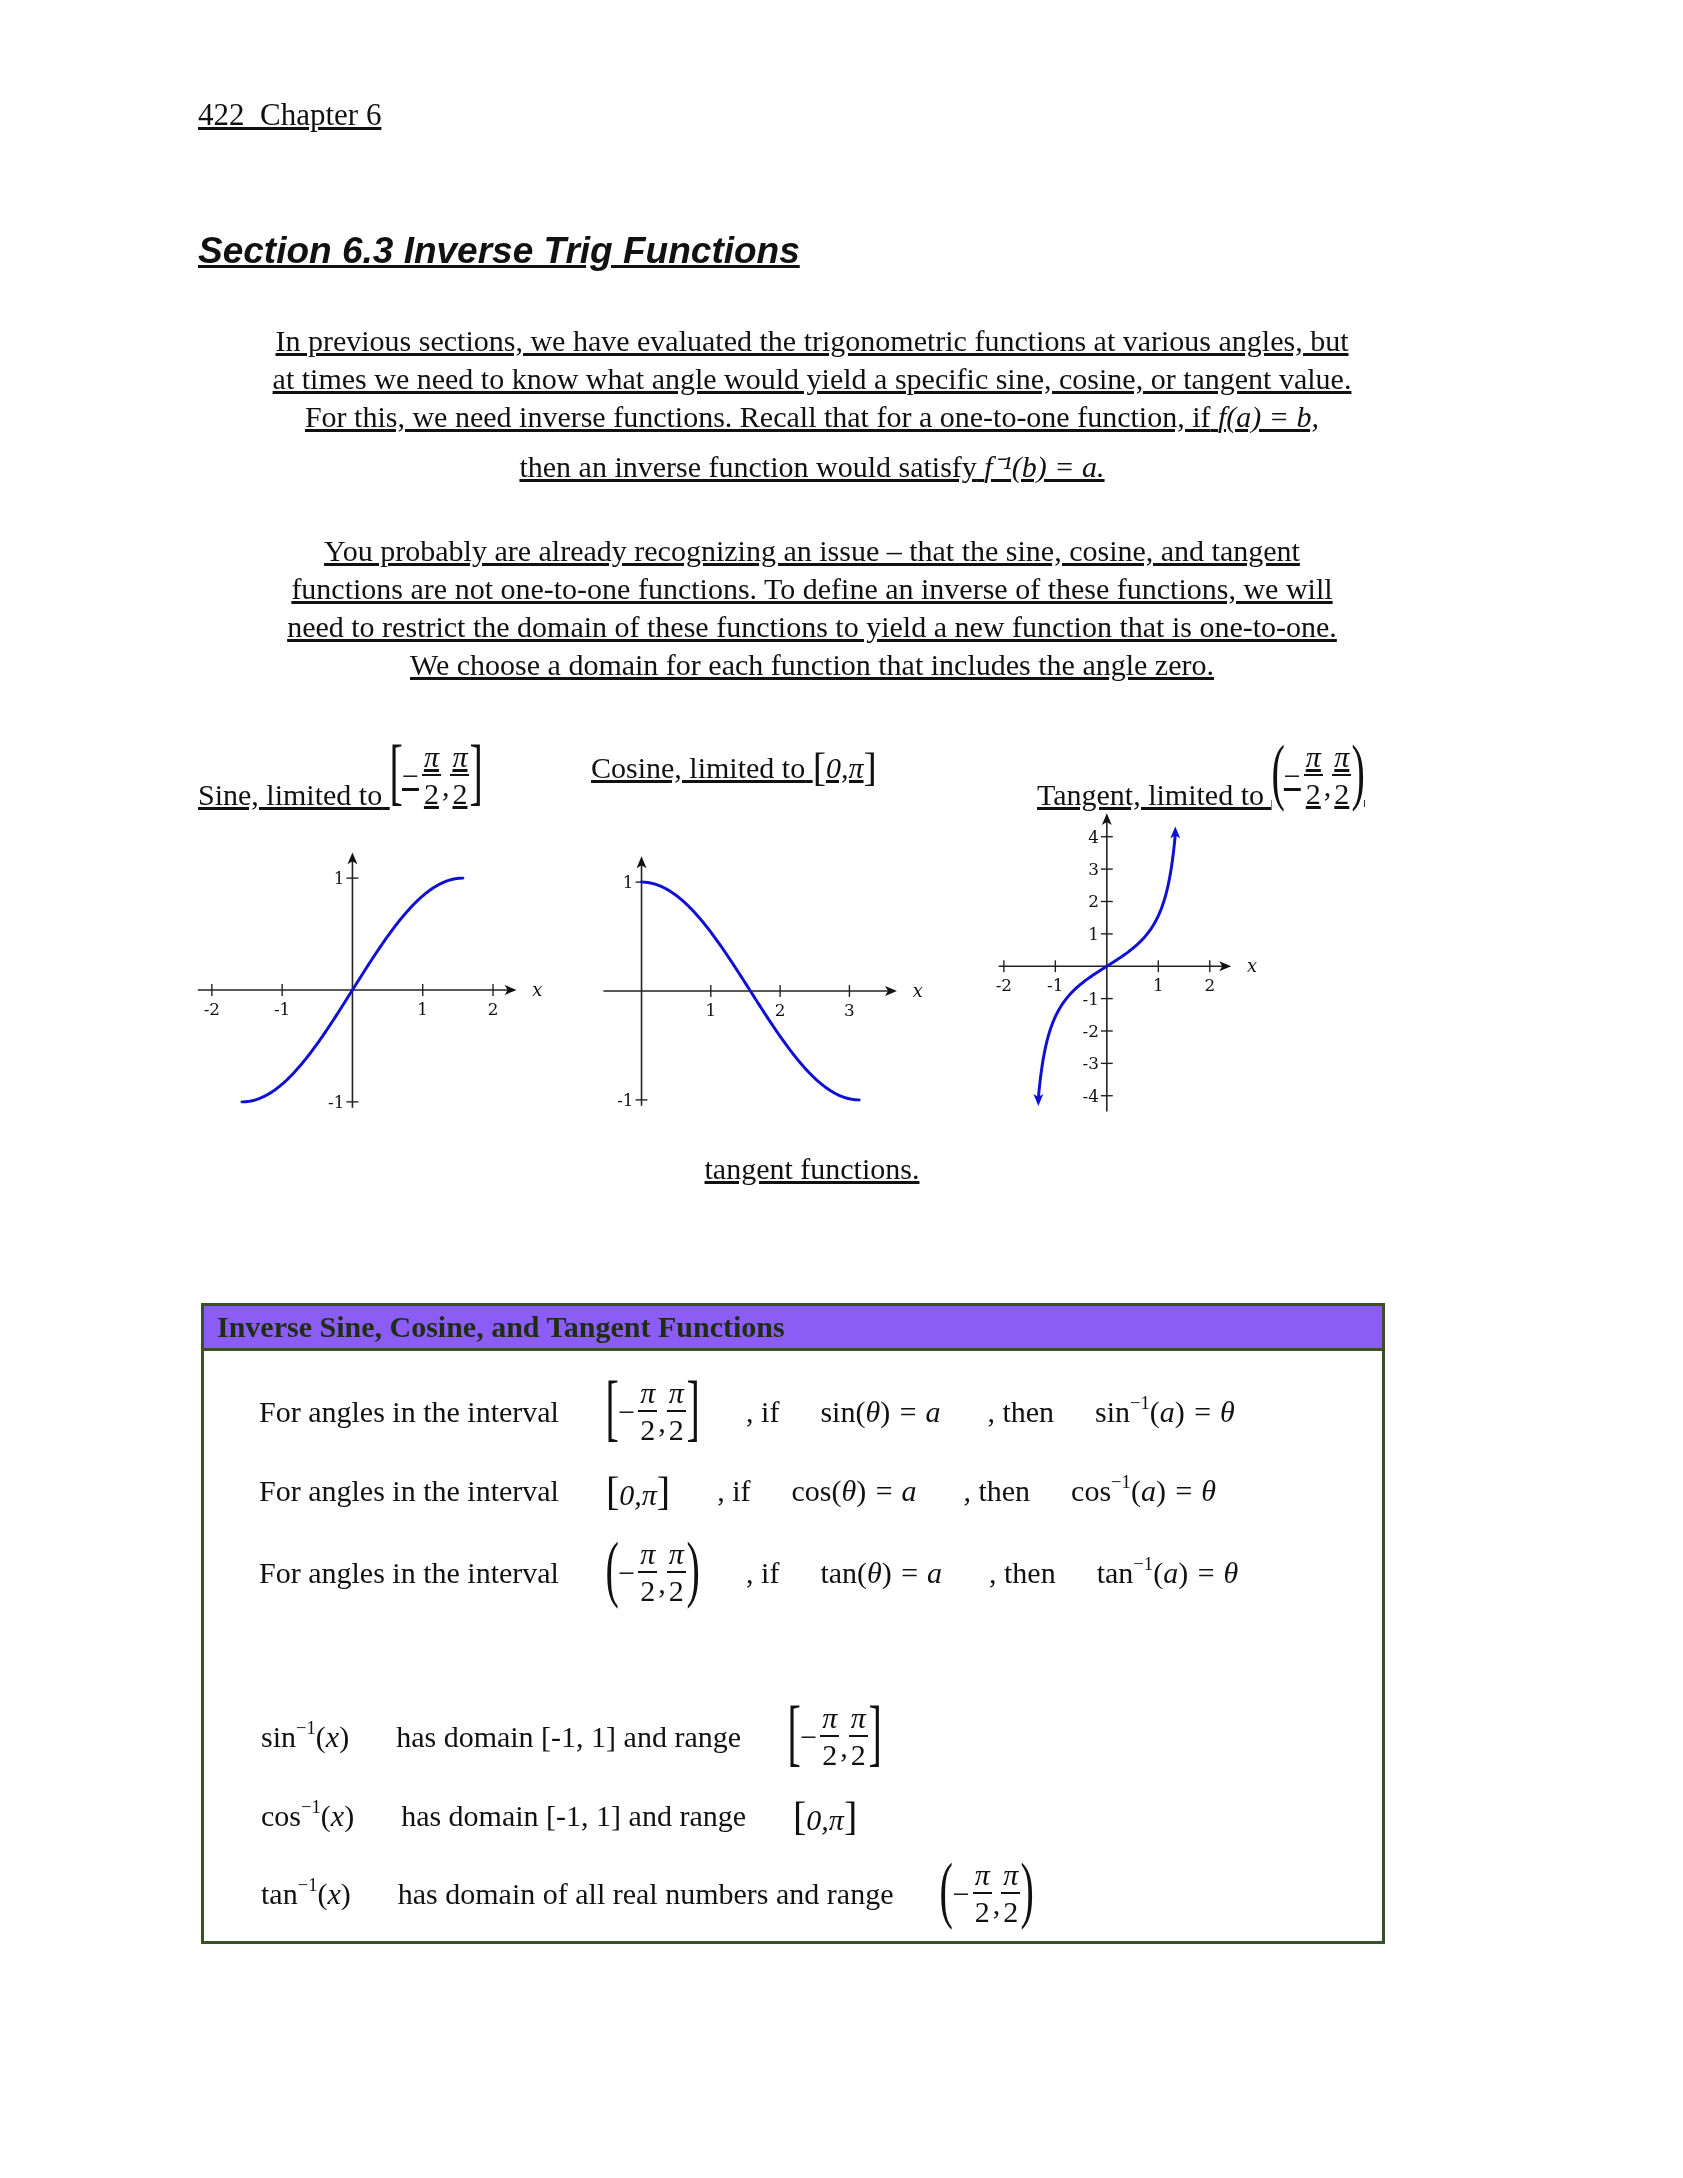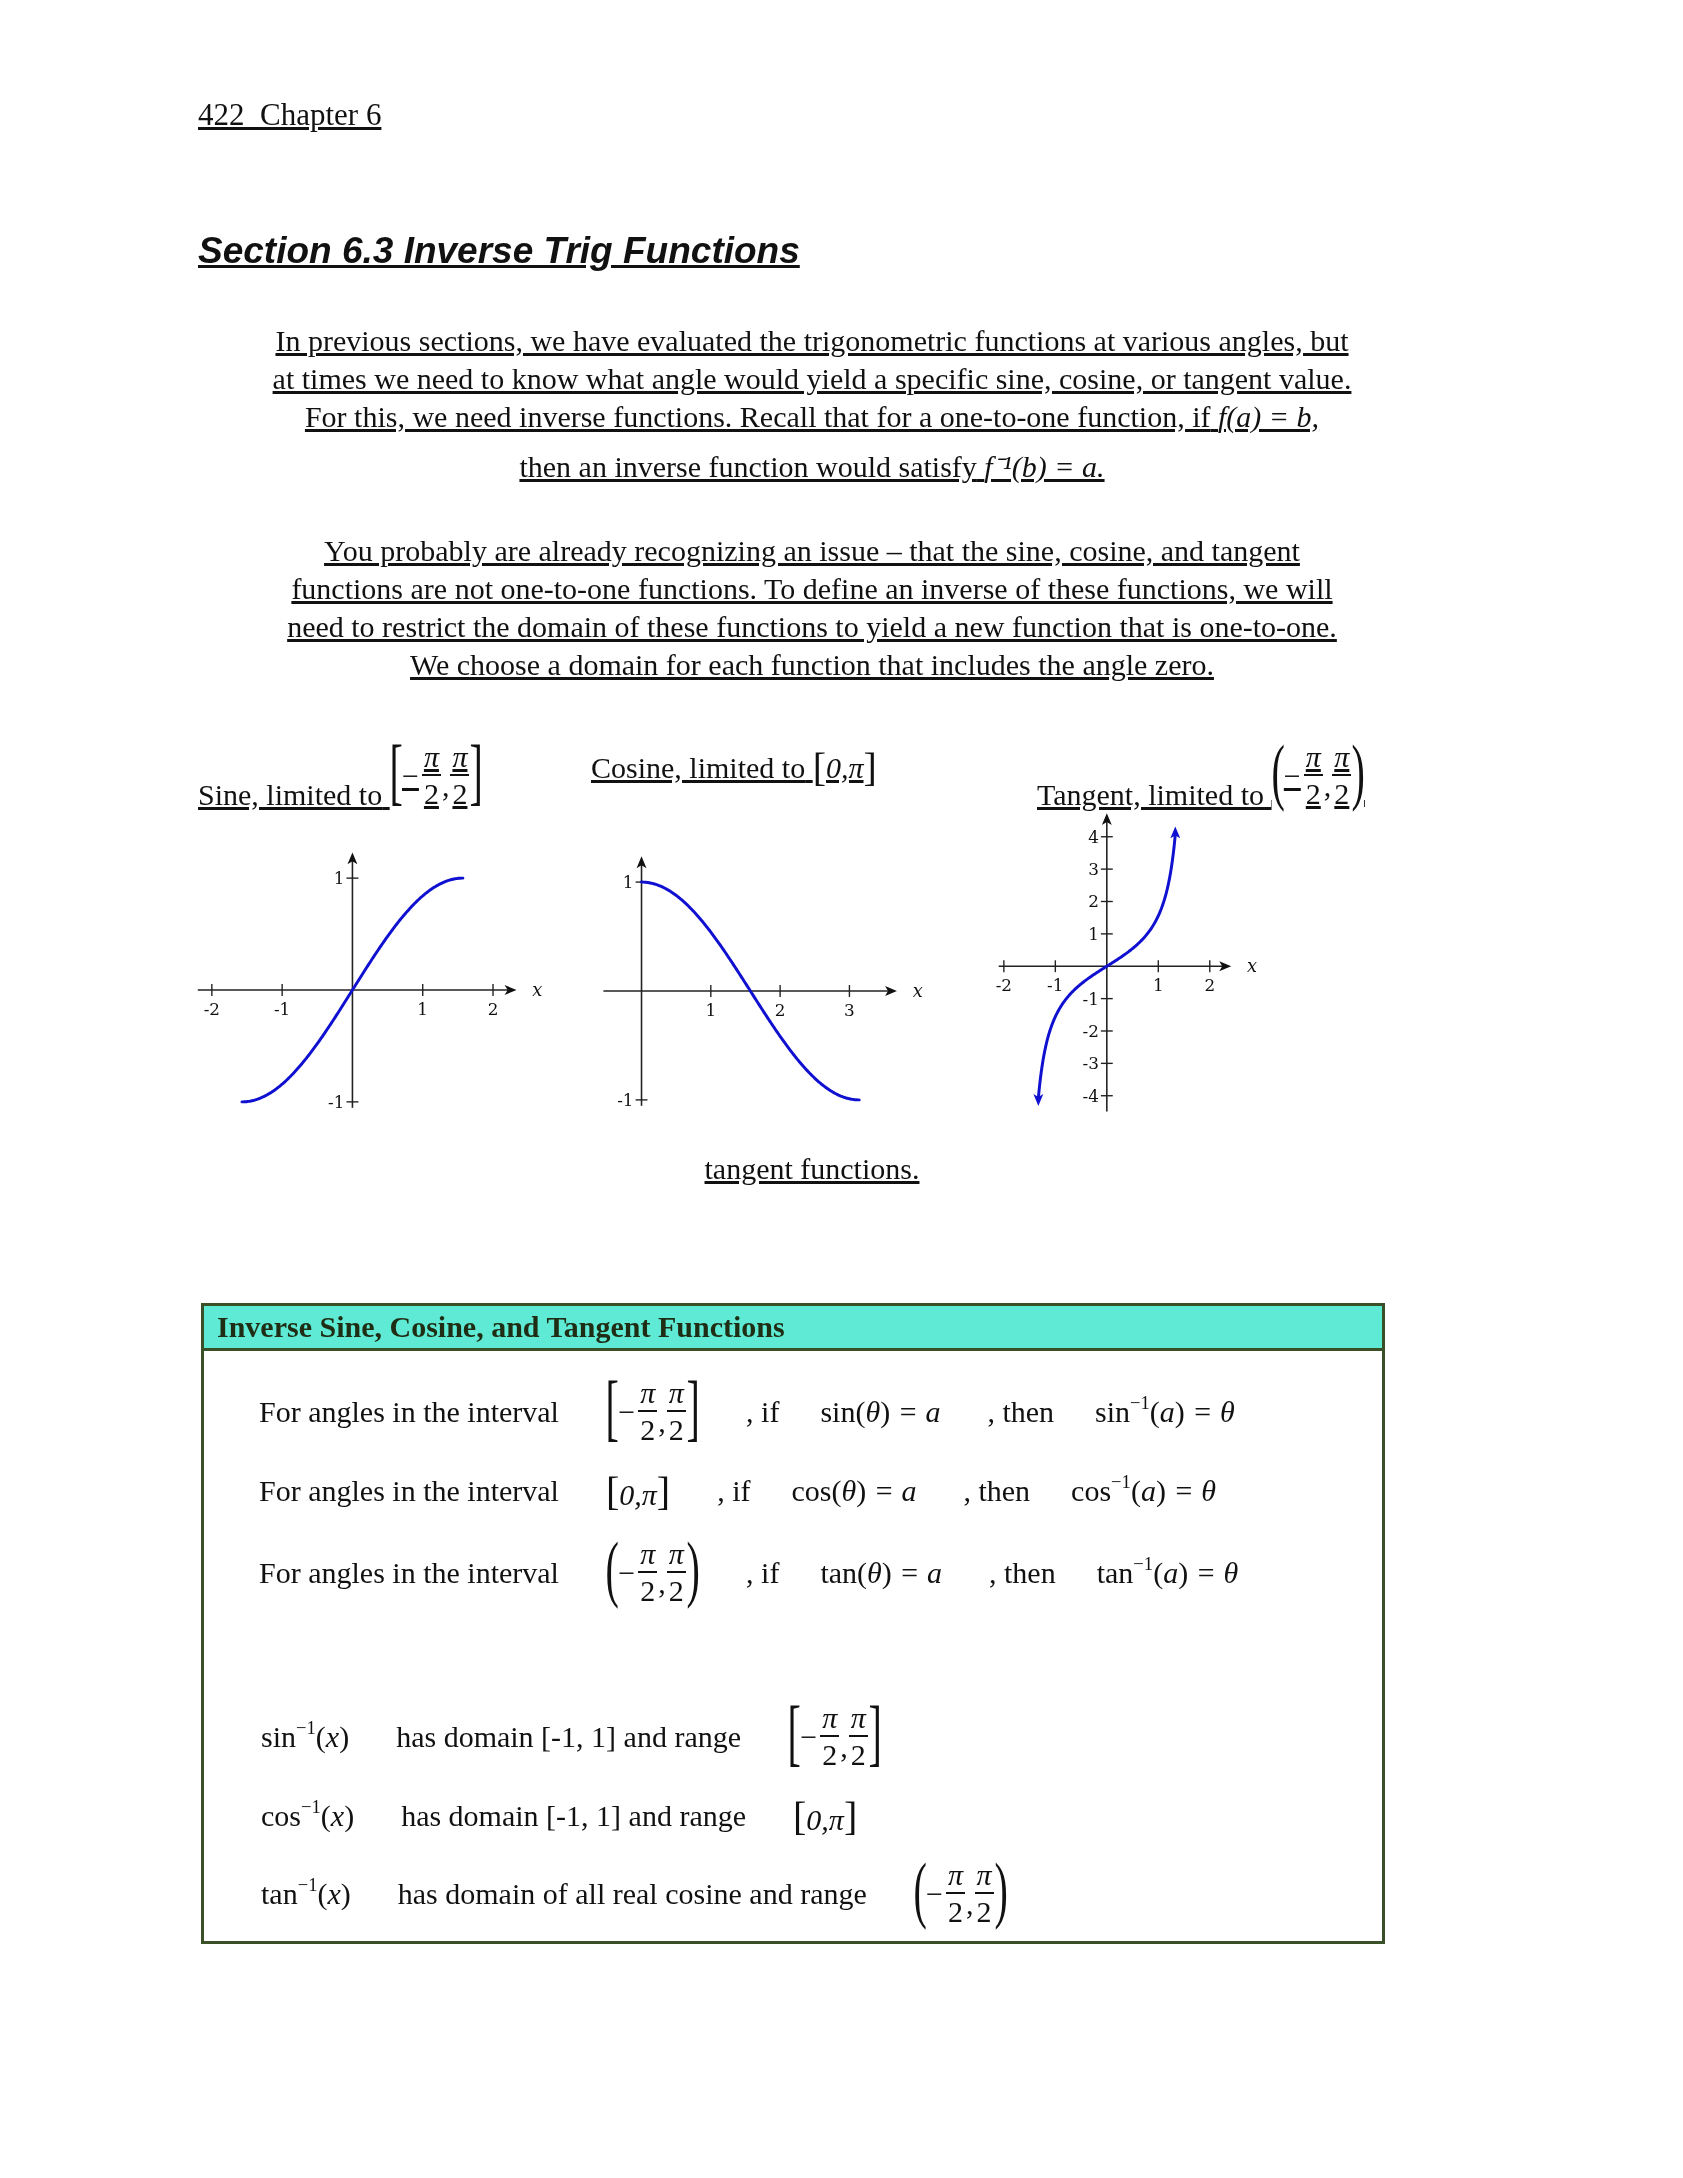--- a/index.html
+++ b/index.html
@@ -22,21 +22,21 @@
   .bigdelim { display: inline-block; font-size: 73px; font-weight: 200; vertical-align: middle;
           line-height: 1; transform: scaleX(0.55); margin: 0 -6px; position: relative; top: -4px; }
   .neg { display: inline-block; vertical-align: middle; margin-right: 2px; }
   .interval { display: inline-flex; align-items: center; vertical-align: middle; }
   .br { font-size: 40px; }
   .graph { position: absolute; }
   .graph svg { overflow: visible; }
   .tick-label { font-family: "DejaVu Serif", serif; font-size: 17px; fill: #111; }
   .axis-var { font-family: "DejaVu Serif", serif; font-style: italic; font-size: 18px; fill: #111; }
   .box { left: 201px; top: 1303px; width: 1178px; height: 635px; border: 3px solid #3a5027; }
-  .box-header { position: absolute; left: 0; top: 0; right: 0; height: 42px; background: #5eead4;
+  .box-header { position: absolute; left: 0; top: 0; right: 0; height: 42px; background: #8b5cf6;
           border-bottom: 3px solid #3a5027; font-weight: bold; font-size: 30px; color: #1f2d14;
           padding-left: 13px; line-height: 42px; }
   .box-line { position: absolute; left: 14px; font-size: 30px; white-space: nowrap;
           display: flex; align-items: center; }
   .box-line > * { margin-right: 6px; margin-left: 41px; }
   .fn { font-family: "Liberation Serif", serif; }
 </style>
 </head>
 <body>
 
@@ -250,21 +250,21 @@
   </div>
 
   <div class="box-line" style="left:16px; top:485px; height:50px;">
     <span class="fn"><span>cos</span><sup>−1</sup>(<span class="mi">x</span>)</span>
     <span>has domain [-1, 1] and range</span>
     <span><span class="br">[</span><span class="mi">0,π</span><span class="br">]</span></span>
   </div>
 
   <div class="box-line" style="left:16px; top:543px; height:89px;">
     <span class="fn"><span>tan</span><sup>−1</sup>(<span class="mi">x</span>)</span>
-    <span>has domain of all real cosine and range</span>
+    <span>has domain of all real numbers and range</span>
     <span class="interval">
       <span class="bigdelim">(</span>
       <span class="neg">−</span>
       <span class="frac">
           <span class="num">π</span>
           <span class="den">2</span>
         </span>
       <span style="position:relative; top:10px;">,</span>
       <span class="frac">
           <span class="num">π</span>

